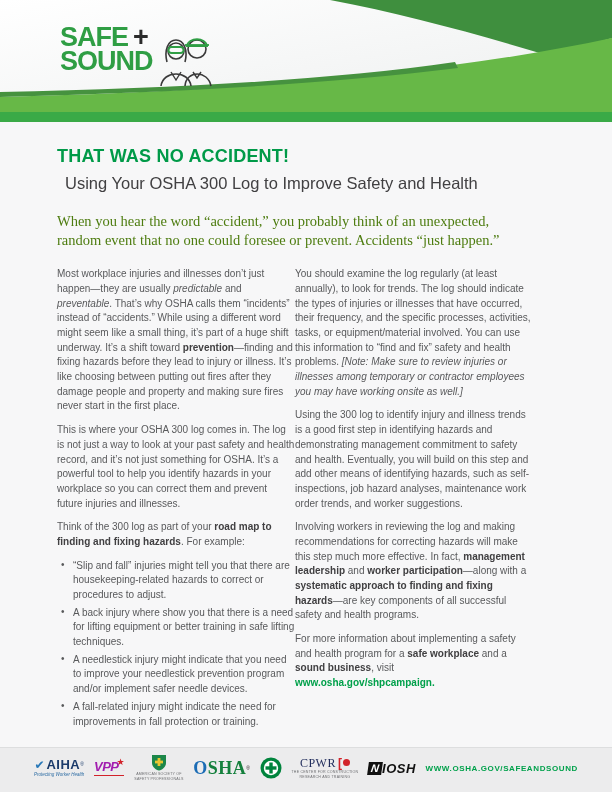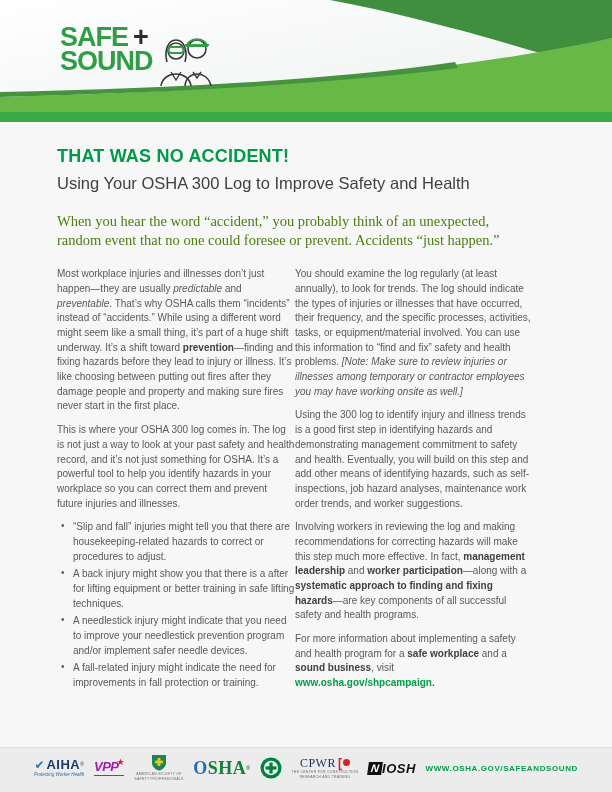--- a/index.html
+++ b/index.html
@@ -14,21 +14,21 @@
   .hdr svg.swoosh { position:absolute; top:0; left:0; }
   .logo { position:absolute; top:26px; left:60px; display:flex; align-items:flex-start; }
   .logo-text { line-height:0.84; letter-spacing:-1px; font-weight:bold;
                color:#2f9e44; font-size:27px; transform:scaleY(1.04); }
   .logo-row1 { display:flex; align-items:center; }
   .logo-plus { color:#2b2b2b; margin-left:5px; letter-spacing:0; }
   .workers { margin-left:2px; margin-top:2px; }
   
   .main { position:absolute; top:122px; left:0; width:612px; padding:24px 57px 0 57px; }
   h1.title { font-size:18px; font-weight:bold; color:#009a48; letter-spacing:0.2px; }
-  h2.subtitle { font-size:16.5px; font-weight:normal; color:#414042; margin-top:7px; }
+  h2.subtitle { font-size:16.5px; font-weight:normal; color:#414042; margin-top:7px;margin-left:8px; }
   p.intro { font-size:14.5px; color:#4d7c0f; line-height:1.32; margin-top:19px; width:475px;font-family:Liberation Serif, serif; }
   .cols { display:flex; margin-top:17px; font-size:10px; line-height:1.47; color:#58595b; }
   .col { width:238px; }
   .col p { margin-bottom:9px; }
   .b { font-weight:bold; color:#414042; }
   .i { font-style:italic; }
   .lnk { color:#00a04a; font-weight:bold; cursor:pointer; }
   ul.bullets { list-style:none; margin-top:2px; padding-left:13px; }
   ul.bullets li { position:relative; padding-left:3px; margin-bottom:3px; }
   ul.bullets li::before { content:"•"; position:absolute; left:-9px; top:-1px; color:#58595b; }
@@ -113,23 +113,24 @@
 
   <div class="main">
     <h1 class="title">THAT WAS NO ACCIDENT!</h1>
     <h2 class="subtitle">Using Your OSHA 300 Log to Improve Safety and Health</h2>
     <p class="intro">When you hear the word “accident,” you probably think of an unexpected, random event that no one could foresee or prevent. Accidents “just happen.”</p>
 
     <div class="cols">
       <div class="col">
         <p><span>Most workplace injuries and illnesses don’t just happen—they are usually </span><span class="i">predictable</span><span> and </span><span class="i">preventable</span><span>. That’s why OSHA calls them “incidents” instead of “accidents.” While using a different word might seem like a small thing, it’s part of a huge shift underway. It’s a shift toward </span><span class="b">prevention</span><span>—finding and fixing hazards before they lead to injury or illness. It’s like choosing between putting out fires after they damage people and property and making sure fires never start in the first place.</span></p>
         <p>This is where your OSHA 300 log comes in. The log is not just a way to look at your past safety and health record, and it’s not just something for OSHA. It’s a powerful tool to help you identify hazards in your workplace so you can correct them and prevent future injuries and illnesses.</p>
+        <p><span>Think of the 300 log as part of your </span><span class="b">road map to finding and fixing hazards</span><span>. For example:</span></p>
         <ul class="bullets">
           <li>“Slip and fall” injuries might tell you that there are housekeeping-related hazards to correct or procedures to adjust.</li>
-          <li>A back injury might show you that there is a after for lifting equipment or better training in safe lifting techniques.</li>
+          <li>A back injury where show you that there is a need for lifting equipment or better training in safe lifting techniques.</li>
           <li>A needlestick injury might indicate that you need to improve your needlestick prevention program and/or implement safer needle devices.</li>
           <li>A fall-related injury might indicate the need for improvements in fall protection or training.</li>
         </ul>
       </div>
       <div class="col">
         <p><span>You should examine the log regularly (at least annually), to look for trends. The log should indicate the types of injuries or illnesses that have occurred, their frequency, and the specific processes, activities, tasks, or equipment/material involved. You can use this information to “find and fix” safety and health problems. </span><span class="i">[Note: Make sure to review injuries or illnesses among temporary or contractor employees you may have working onsite as well.]</span></p>
         <p>Using the 300 log to identify injury and illness trends is a good first step in identifying hazards and demonstrating management commitment to safety and health. Eventually, you will build on this step and add other means of identifying hazards, such as self-inspections, job hazard analyses, maintenance work order trends, and worker suggestions.</p>
         <p><span>Involving workers in reviewing the log and making recommendations for correcting hazards will make this step much more effective. In fact, </span><span class="b">management leadership</span><span> and </span><span class="b">worker participation</span><span>—along with a </span><span class="b">systematic approach to finding and fixing hazards</span><span>—are key components of all successful safety and health programs.</span></p>
         <p><span>For more information about implementing a safety and health program for a </span><span class="b">safe workplace</span><span> and a </span><span class="b">sound business</span><span>, visit </span><span class="lnk">www.osha.gov/shpcampaign.</span></p>
       </div>

